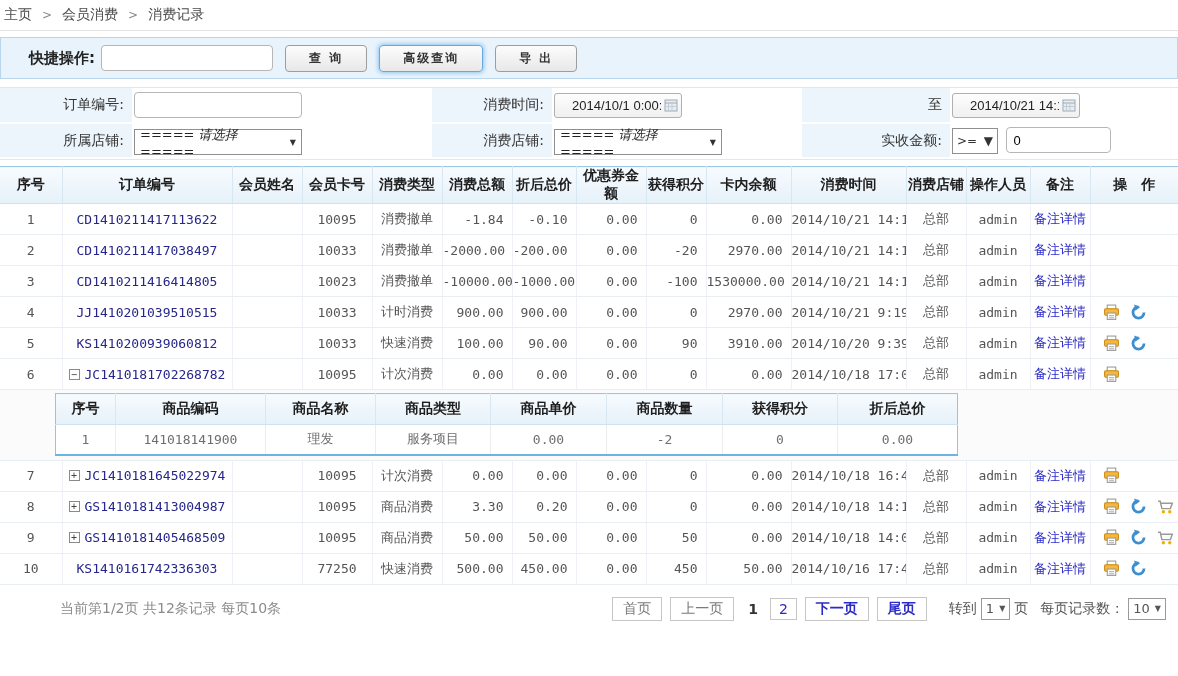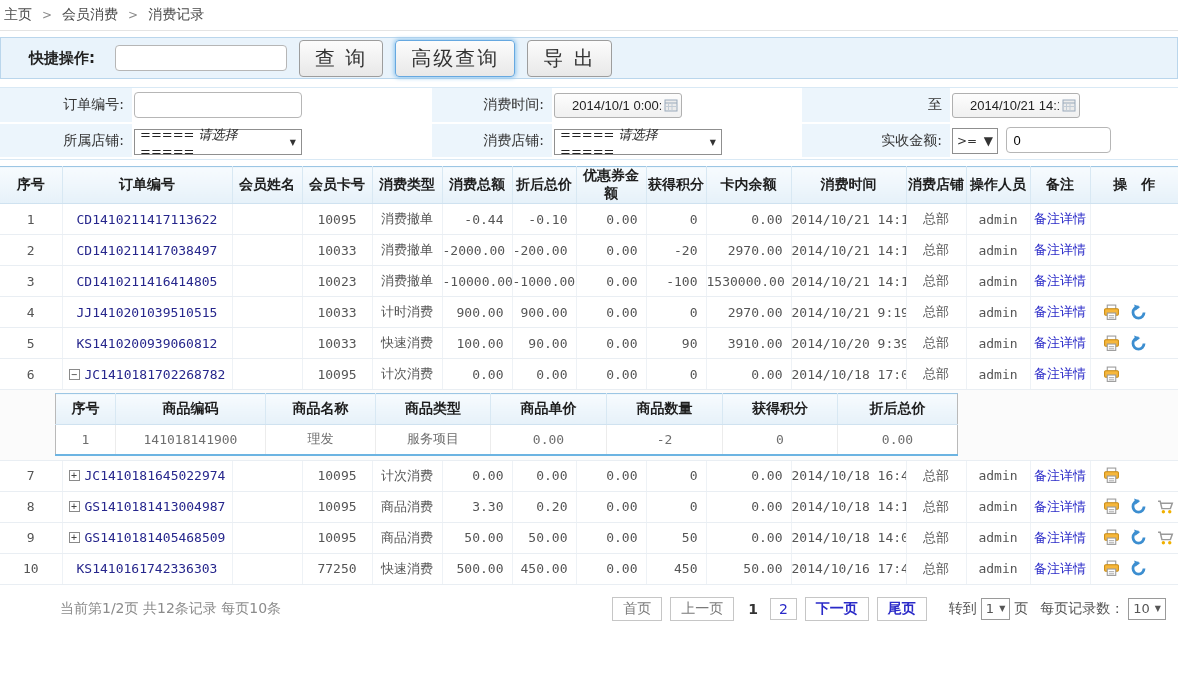--- a/index.html
+++ b/index.html
@@ -7,26 +7,26 @@
 
   
   .crumbbar { height:31px; display:flex; align-items:center; padding-left:4px;
               border-bottom:1px solid #e4e4e4; font-size:14px; color:#4a4a4a; }
   .crumbbar .sep { margin:0 10px; color:#8a8a8a; font-size:12px; }
   .crumb { color:#4a4a4a; cursor:pointer; }
 
   
   .quickbar { margin-top:6px; height:42px; background:#e9f3fb; border:1px solid #bad6ec;
               display:flex; align-items:center; padding-left:28px; }
-  .quickbar .qlabel { font-weight:bold; font-size:15px; color:#222; margin-right:20px; }
+  .quickbar .qlabel { font-weight:bold; font-size:15px; color:#222; margin-right:6px; }
   .qinput { width:172px; height:26px; border:1px solid #b6b6b6; border-radius:4px; padding:0 6px;
             font-size:13px; background:#fff; }
-  .btn { display:inline-block; margin-left:12px; padding:4px 15px; font-size:20px; color:#333;
+  .btn { display:inline-block; margin-left:12px; padding:4px 23px; font-size:12px; color:#333;
          background:linear-gradient(#fcfcfc,#e8e8e8); border:1px solid #9d9d9d; border-radius:4px;
-         cursor:pointer; letter-spacing:2px; }
+         cursor:pointer; letter-spacing:2px;font-weight:bold; }
   .btn.active { border:1px solid #66a8e0; box-shadow:0 0 4px 1px #8cc4ee; }
 
   
   .filters { margin-top:8px; border-top:1px solid #d9e9f5; border-bottom:1px solid #d9e9f5; }
   .ftable { width:100%; border-collapse:collapse; table-layout:fixed; }
   .ftable td { height:35px; border-bottom:2px solid #fff; font-size:14px; vertical-align:middle; }
   .ftable td.flabel { background:#ecf5fc; text-align:right; padding-right:8px; color:#333; }
   .ftable td.ffield { background:#fff; padding-left:2px; }
   .tinput { width:168px; height:26px; border:1px solid #b6b6b6; border-radius:4px; padding:0 6px;
             font-size:13px; background:#fff; }
@@ -208,21 +208,21 @@
         <th>操　作</th>
       </tr>
     </thead>
   <tbody>
       <tr>
     <td class="tc">1</td>
     <td class="tc"><a class="olink">CD1410211417113622</a></td>
     <td class="tc grey"></td>
     <td class="tc grey">10095</td>
     <td class="tc red">消费撤单</td>
-    <td class="num">-0.44</td>
+    <td class="num">-1.84</td>
     <td class="num">-0.10</td>
     <td class="num">0.00</td>
     <td class="num">0</td>
     <td class="num">0.00</td>
     <td class="tc">2014/10/21 14:17:11</td>
     <td class="tc">总部</td>
     <td class="tc">admin</td>
     <td class="tc"><a class="rlink">备注详情</a></td>
     <td class="ops"></td>
   </tr>

